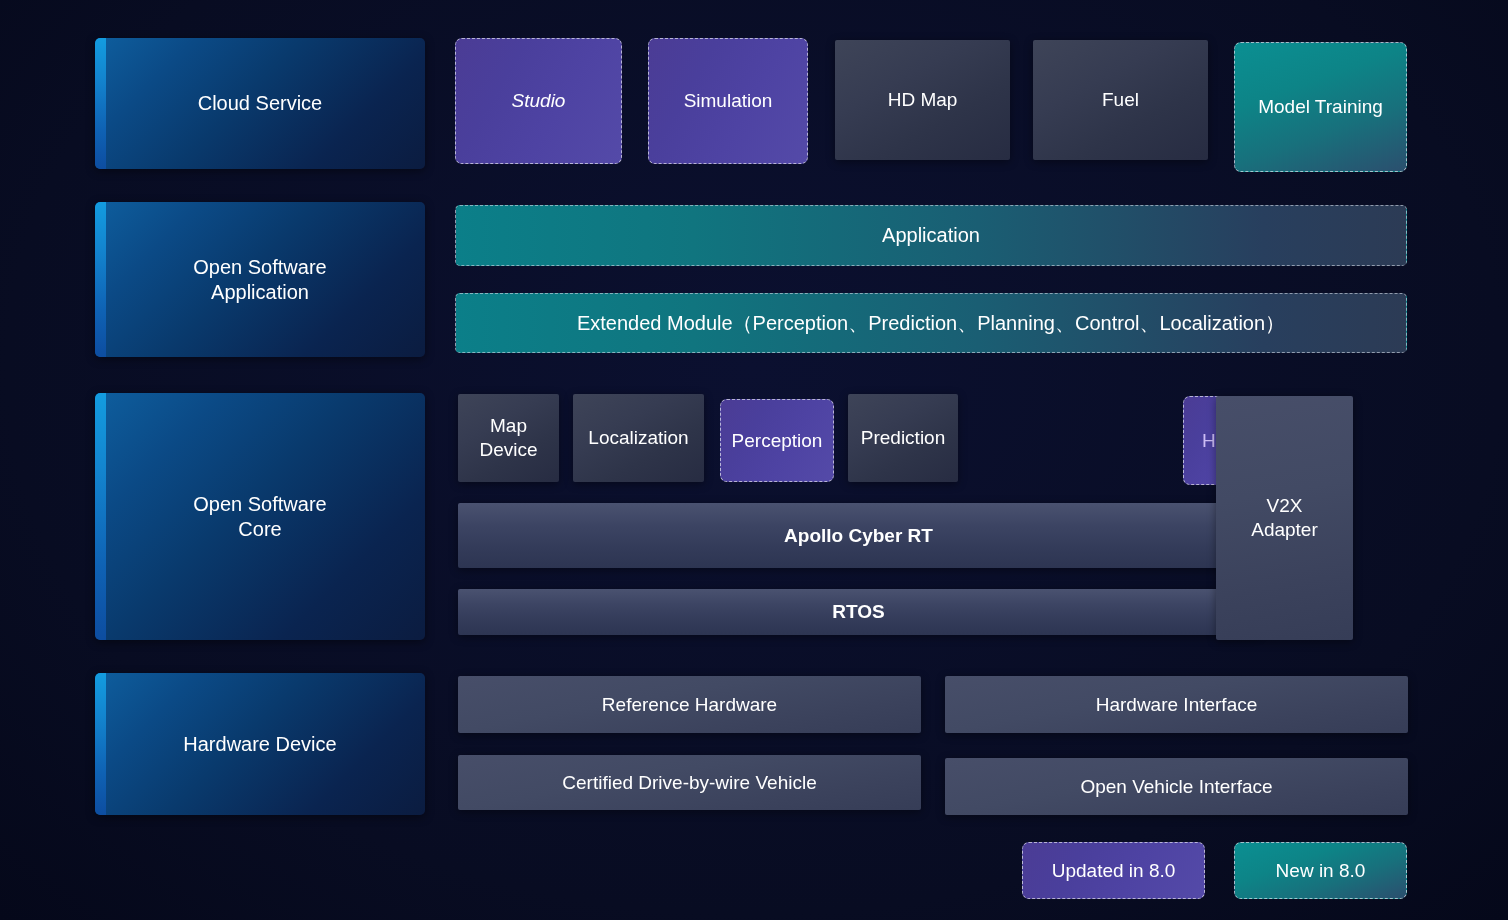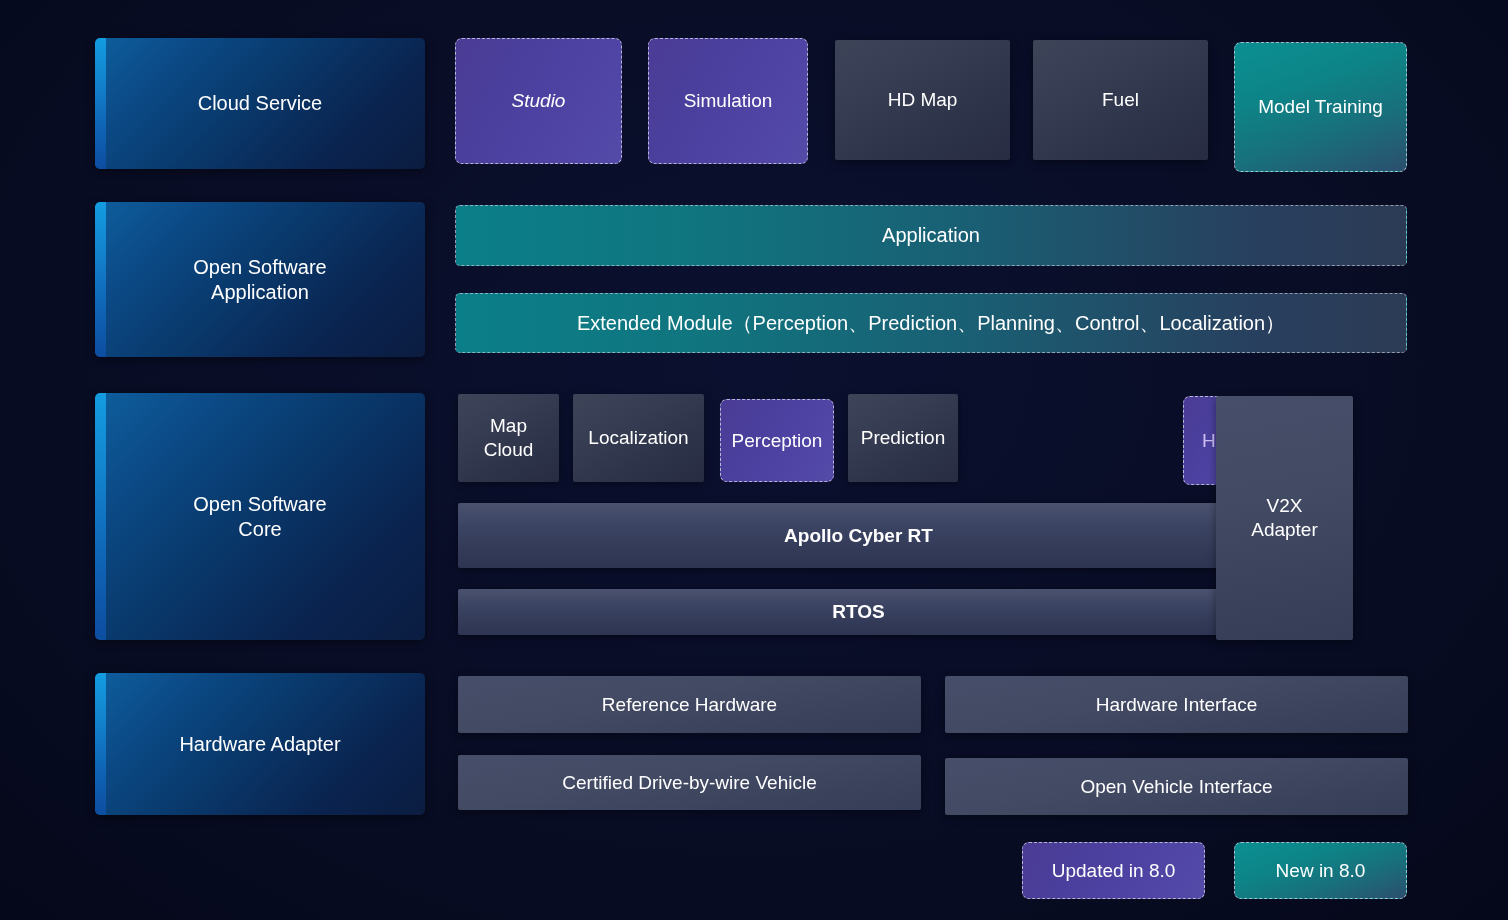--- a/index.html
+++ b/index.html
@@ -113,21 +113,21 @@
     <span>Extended Module（Perception、Prediction、Planning、Control、Localization）</span>
   </div>
 
   <div class="box cat two-line" style="left:95px; top:393px; width:330px; height:247px;">
     <span>Open Software
 Core</span>
   </div>
 
   <div class="box slate two-line" style="left:458px; top:394px; width:101px; height:88px; font-size:19px;">
     <span>Map
-Cloud</span>
+Device</span>
   </div>
 
   <div class="box slate" style="left:573px; top:394px; width:131px; height:88px;">
     <span>Localization</span>
   </div>
 
   <div class="box purple" style="left:720px; top:399px; width:114px; height:83px;">
     <span>Perception</span>
   </div>
 
@@ -148,21 +148,21 @@
   <div class="box bar" style="left:458px; top:589px; width:801px; height:46px;">
     <span>RTOS</span>
   </div>
 
   <div class="box slate2 two-line" style="left:1216px; top:396px; width:137px; height:244px;">
     <span>V2X
 Adapter</span>
   </div>
 
   <div class="box cat" style="left:95px; top:673px; width:330px; height:142px;">
-    <span>Hardware Adapter</span>
+    <span>Hardware Device</span>
   </div>
 
   <div class="box slate2" style="left:458px; top:676px; width:463px; height:57px;">
     <span>Reference Hardware</span>
   </div>
 
   <div class="box slate2" style="left:945px; top:676px; width:463px; height:57px;">
     <span>Hardware Interface</span>
   </div>
 

